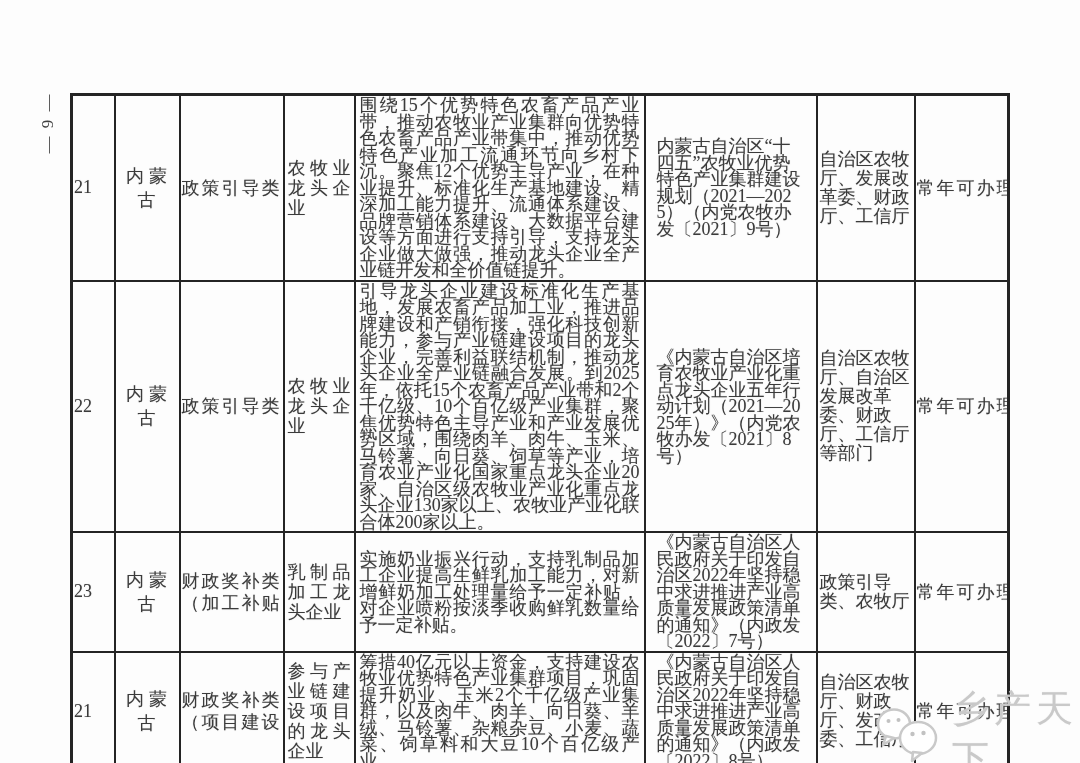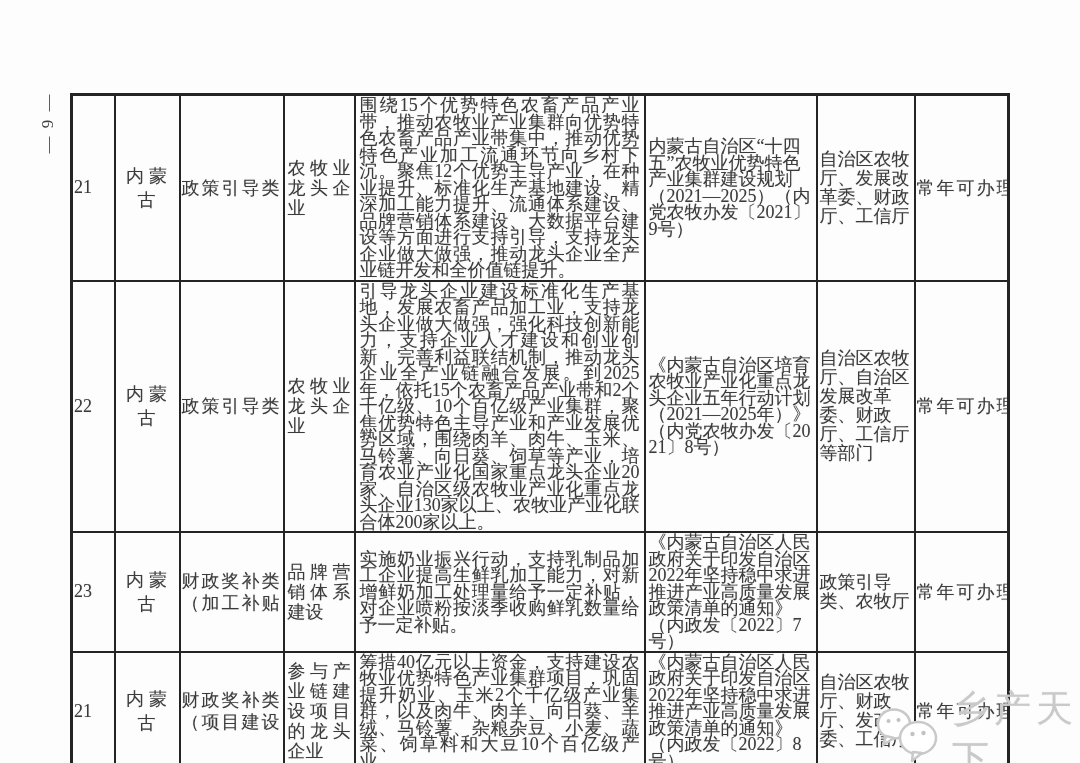--- a/index.html
+++ b/index.html
@@ -38,21 +38,21 @@
     vertical-align: middle;
     font-size: 18px;
     color: #3b3b3b;
     overflow: hidden;
   }
   td.c-idx   { text-align: left; font-size: 16px; }
   td.c-region{ text-align: center; letter-spacing: 5px; padding-left: 5px; border-radius: 6px; }
   td.c-type  { text-align: left; letter-spacing: 2px; white-space: pre; line-height: 22px; }
   td.c-target{ text-align: justify; word-break: break-all; line-height: 20px; padding: 8px 3px; }
   td.c-desc  { text-align: justify; word-break: break-all; line-height: 16.5px; padding: 1px 4px; }
-  td.c-doc   { text-align: left; word-break: break-all; line-height: 16.5px; padding: 1px 3px; }
+  td.c-doc   { text-align: left; word-break: break-all; line-height: 16.5px; padding: 1px 11px; }
   td.c-dept  { text-align: left; word-break: break-all; line-height: 19px; font-size: 14.5px; padding: 0 2px; border-radius: 21px; }
   td.c-time  { text-align: center; letter-spacing: 2px; white-space: nowrap; }
 
   
   .watermark {
     position: absolute; left: 872px; top: 684px;
     display: flex; align-items: center; gap: 8px;
     color: #c7c7c7;
   }
   .watermark .wm-text {
@@ -91,31 +91,31 @@
         <td class="c-desc">围绕15个优势特色农畜产品产业带，推动农牧业产业集群向优势特色农畜产品产业带集中，推动优势特色产业加工流通环节向乡村下沉。聚焦12个优势主导产业，在种业提升、标准化生产基地建设、精深加工能力提升、流通体系建设、品牌营销体系建设、大数据平台建设等方面进行支持引导，支持龙头企业做大做强，推动龙头企业全产业链开发和全价值链提升。</td>
         <td class="c-doc">内蒙古自治区“十四五”农牧业优势特色产业集群建设规划（2021—2025）（内党农牧办发〔2021〕9号）</td>
         <td class="c-dept">自治区农牧厅、发展改革委、财政厅、工信厅</td>
         <td class="c-time">常年可办理</td>
       </tr>
       <tr style="height:215px">
         <td class="c-idx">22</td>
         <td class="c-region">内蒙古</td>
         <td class="c-type">政策引导类</td>
         <td class="c-target">农牧业龙头企业</td>
-        <td class="c-desc">引导龙头企业建设标准化生产基地，发展农畜产品加工业，支持龙头企业做大做强，强化科技创新能力，支持企业人才建设和创业创新，完善利益联结机制，推动龙头企业全产业链融合发展。到2025年，依托15个农畜产品产业带和2个千亿级、10个百亿级产业集群，聚焦优势特色主导产业和产业发展优势区域，围绕肉羊、肉牛、玉米、马铃薯、向日葵、饲草等产业，培育农业产业化国家重点龙头企业20家、自治区级农牧业产业化重点龙头企业130家以上、农牧业产业化联合体200家以上。</td>
+        <td class="c-desc">引导龙头企业建设标准化生产基地，发展农畜产品加工业，推进品牌建设和产销衔接，强化科技创新能力，参与产业链建设项目的龙头企业，完善利益联结机制，推动龙头企业全产业链融合发展。到2025年，依托15个农畜产品产业带和2个千亿级、10个百亿级产业集群，聚焦优势特色主导产业和产业发展优势区域，围绕肉羊、肉牛、玉米、马铃薯、向日葵、饲草等产业，培育农业产业化国家重点龙头企业20家、自治区级农牧业产业化重点龙头企业130家以上、农牧业产业化联合体200家以上。</td>
         <td class="c-doc">《内蒙古自治区培育农牧业产业化重点龙头企业五年行动计划（2021—2025年）》（内党农牧办发〔2021〕8号）</td>
         <td class="c-dept">自治区农牧厅、自治区发展改革委、财政厅、工信厅等部门</td>
         <td class="c-time">常年可办理</td>
       </tr>
       <tr style="height:93px">
         <td class="c-idx">23</td>
         <td class="c-region">内蒙古</td>
         <td class="c-type">财政奖补类
 （加工补贴）</td>
-        <td class="c-target">品牌营销体系建设</td>
+        <td class="c-target">乳制品加工龙头企业</td>
         <td class="c-desc">实施奶业振兴行动，支持乳制品加工企业提高生鲜乳加工能力，对新增鲜奶加工处理量给予一定补贴，对企业喷粉按淡季收购鲜乳数量给予一定补贴。</td>
         <td class="c-doc">《内蒙古自治区人民政府关于印发自治区2022年坚持稳中求进推进产业高质量发展政策清单的通知》（内政发〔2022〕7号）</td>
         <td class="c-dept">政策引导类、农牧厅</td>
         <td class="c-time">常年可办理</td>
       </tr>
       <tr style="height:98px">
         <td class="c-idx">21</td>
         <td class="c-region">内蒙古</td>
         <td class="c-type">财政奖补类
 （项目建设）</td>

